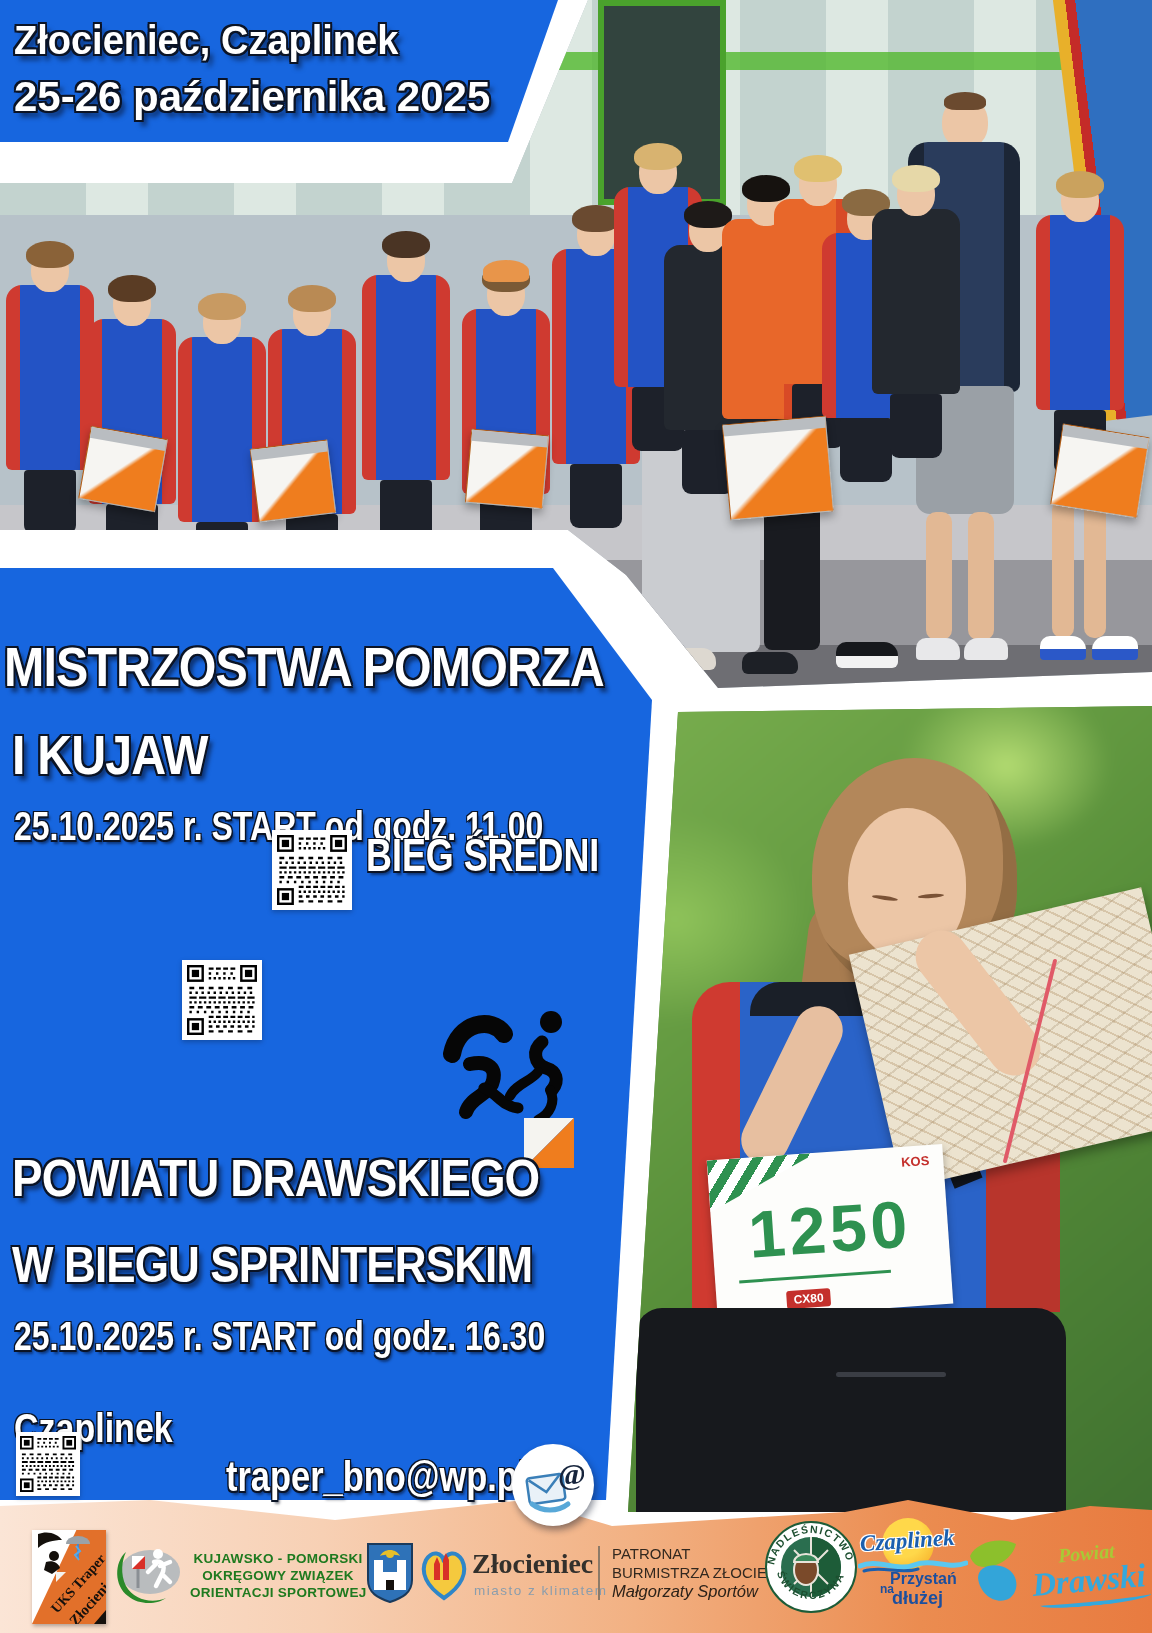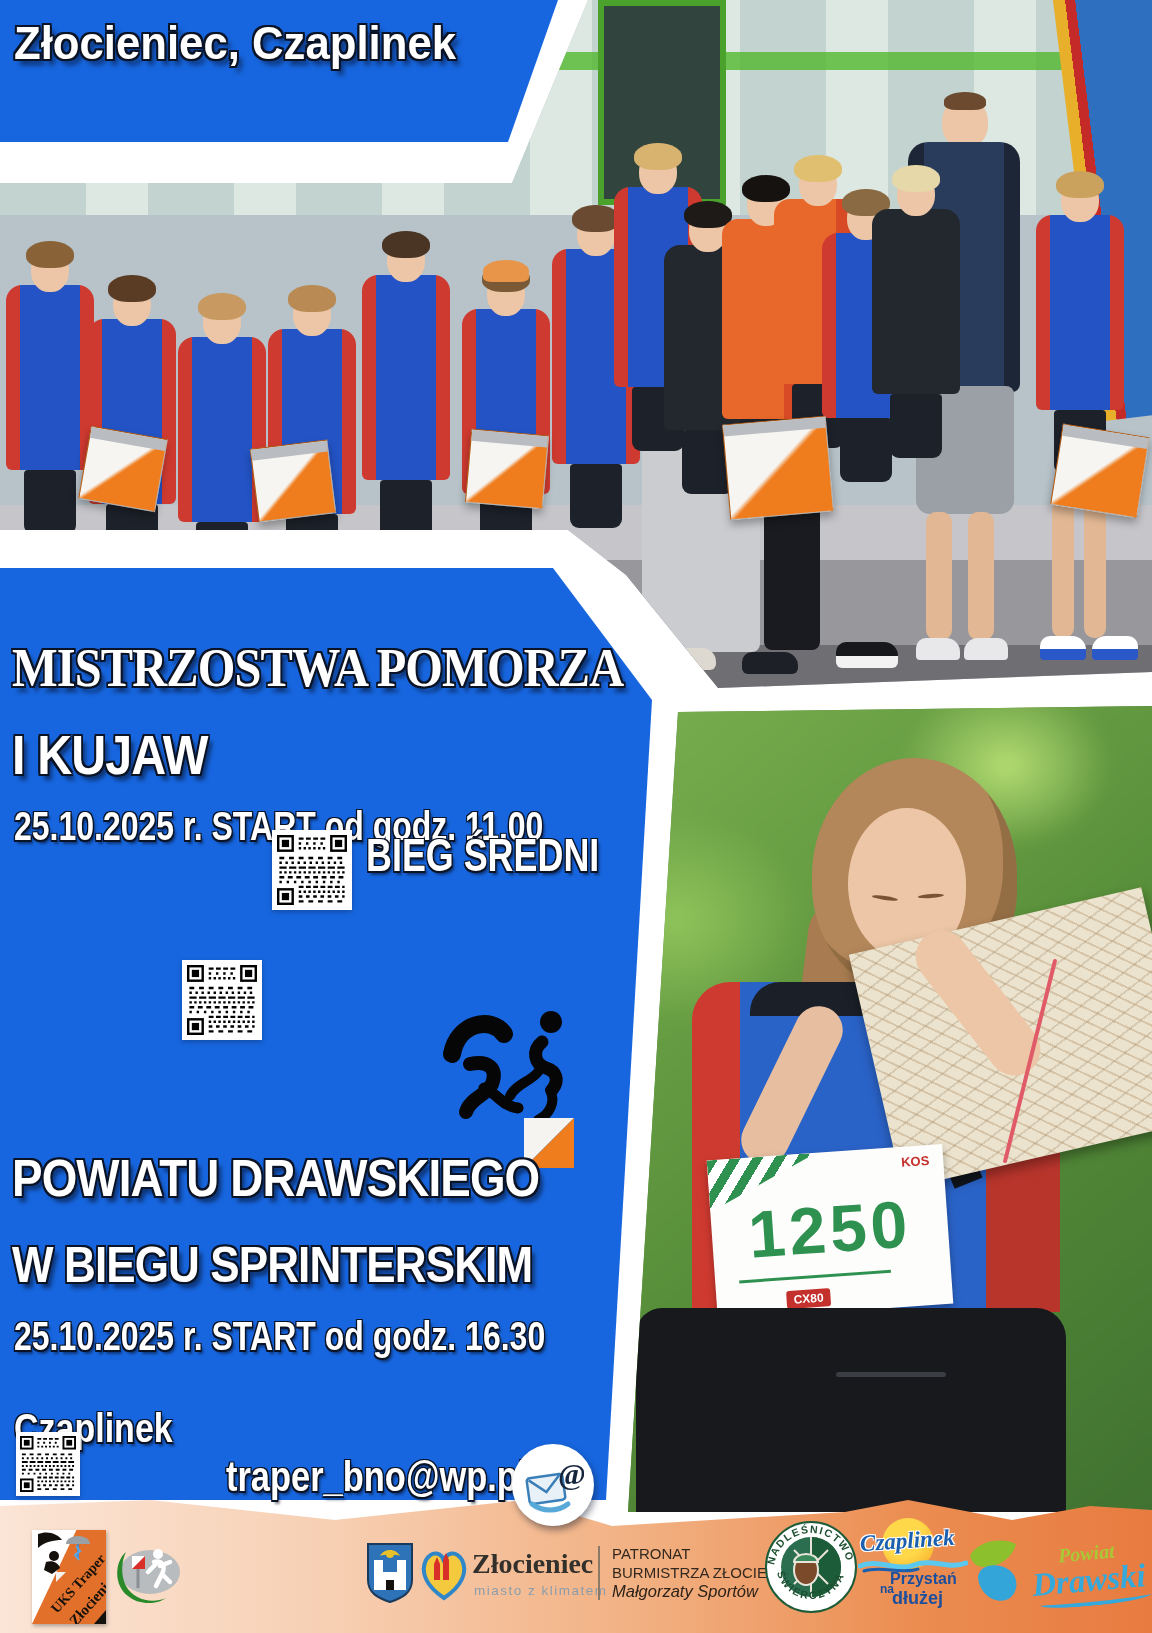--- a/index.html
+++ b/index.html
@@ -24,21 +24,21 @@
 
   
   .otl{color:#fff;font-weight:bold;line-height:1;white-space:nowrap;
        text-shadow:-2px -2px 0 #0b1426,2px -2px 0 #0b1426,-2px 2px 0 #0b1426,2px 2px 0 #0b1426,
                    -2px 0 0 #0b1426,2px 0 0 #0b1426,0 -2px 0 #0b1426,0 2px 0 #0b1426,
                    5px 6px 5px rgba(5,10,25,.55);}
   .otl-s{color:#fff;font-weight:bold;line-height:1;white-space:nowrap;
        text-shadow:-1.5px -1.5px 0 #0b1426,1.5px -1.5px 0 #0b1426,-1.5px 1.5px 0 #0b1426,1.5px 1.5px 0 #0b1426,
                    3px 4px 3px rgba(5,10,25,.5);}
   .sqz{display:inline-block;transform-origin:left top;}
-  .banner-t1{left:14px;top:20px;font-size:46px;z-index:7;}
+  .banner-t1{left:14px;top:20px;font-size:40px;z-index:7;}
   .banner-t1 .sqz{transform:scaleX(.95);}
   .banner-t2{left:14px;top:76px;font-size:42px;z-index:7;}
   .h-big{font-size:55px;letter-spacing:-1px;z-index:5;}
   .h-big .sqz{transform:scaleX(.88);}
   .h-date{font-size:40px;z-index:5;}
   .h-date .sqz{transform:scaleX(.80);}
   .h-race{font-size:46px;z-index:5;}
   .h-race .sqz{transform:scaleX(.78);}
   .h-venue{font-size:40px;z-index:5;}
   .h-venue .sqz{transform:scaleX(.85);}
@@ -303,24 +303,25 @@
 
     <i class="kite" style="left:84px;top:432px;transform:rotate(10deg);"></i>
     <i class="kite" style="left:254px;top:444px;transform:rotate(-7deg);"></i>
     <i class="kite" style="left:468px;top:432px;transform:rotate(5deg);"></i>
     <i class="kite" style="left:726px;top:420px;width:104px;height:96px;transform:rotate(-5deg);"></i>
     <i class="kite" style="left:1056px;top:430px;width:88px;height:82px;transform:rotate(9deg);"></i>
   </div>
 
   <div class="abs banner"></div>
   <div class="abs otl banner-t1"><span class="sqz">Złocieniec, Czaplinek</span></div>
+  <div class="abs otl banner-t2"><span class="sqz">25-26 października 2025</span></div>
 
   <div class="abs blue-main"></div>
 
-  <div class="abs otl h-big" style="left:12px;top:640px;font-family:Liberation Serif, serif;"><span class="sqz">MISTRZOSTWA POMORZA</span></div>
+  <div class="abs otl h-big" style="left:4px;top:640px;"><span class="sqz">MISTRZOSTWA POMORZA</span></div>
   <div class="abs otl h-big" style="left:12px;top:728px;"><span class="sqz">I KUJAW</span></div>
 
   <div class="abs otl-s h-date" style="left:14px;top:806px;text-align:center;"><span class="sqz">25.10.2025 r. START od godz. 11.00</span></div>
   <div class="abs qr" style="left:272px;top:830px;width:80px;height:80px;">
       <svg viewBox="0 0 29 29">
         <use href="#qr"></use>
       </svg>
     </div>
   <div class="abs otl-s h-race" style="left:366px;top:832px;"><span class="sqz">BIEG ŚREDNI</span></div>
 
@@ -415,20 +416,25 @@
 
     <svg class="abs" style="left:112px;top:48px;" width="72" height="68" viewBox="0 0 72 68">
       <ellipse cx="38" cy="30" rx="30" ry="22" fill="#b9bcbe"></ellipse>
       <path d="M14,10 C2,20 2,44 16,54 C28,64 46,62 54,56 C40,62 22,58 14,44 C8,32 10,18 14,10 Z" fill="#2a8a2a"></path>
       <line x1="26" y1="14" x2="26" y2="46" stroke="#8a8f94" stroke-width="3"></line>
       <rect x="20" y="14" width="13" height="13" fill="#fff"></rect>
       <polygon points="33,14 33,27 20,27" fill="#d83028"></polygon>
       <circle cx="46" cy="12" r="5" fill="#fff"></circle>
       <path d="M42,20 C50,18 54,24 50,32 L44,44 M50,32 L58,40 M44,22 L36,30 M48,24 L58,20" stroke="#fff" stroke-width="4.5" fill="none" stroke-linecap="round"></path>
     </svg>
+    <div class="abs f-txt kpoz-txt">
+      <div>KUJAWSKO - POMORSKI</div>
+      <div>OKRĘGOWY ZWIĄZEK</div>
+      <div>ORIENTACJI SPORTOWEJ</div>
+    </div>
 
     <svg class="abs" style="left:366px;top:48px;" width="48" height="62" viewBox="0 0 48 62">
       <path d="M2,2 h44 v36 c0,13 -10,18 -22,22 C12,56 2,51 2,38 Z" fill="#2e72b8" stroke="#1a3a5c" stroke-width="2"></path>
       <rect x="8" y="22" width="9" height="26" fill="#fff"></rect>
       <rect x="31" y="22" width="9" height="26" fill="#fff"></rect>
       <rect x="15" y="30" width="18" height="18" fill="#fff"></rect>
       <rect x="8" y="18" width="9" height="4" fill="#fff"></rect>
         <rect x="31" y="18" width="9" height="4" fill="#fff"></rect>
       <rect x="20" y="38" width="8" height="10" fill="#14100c"></rect>
       <path d="M14,14 C18,6 30,6 34,14 C30,12 18,12 14,14 Z" fill="#e8c028"></path>

